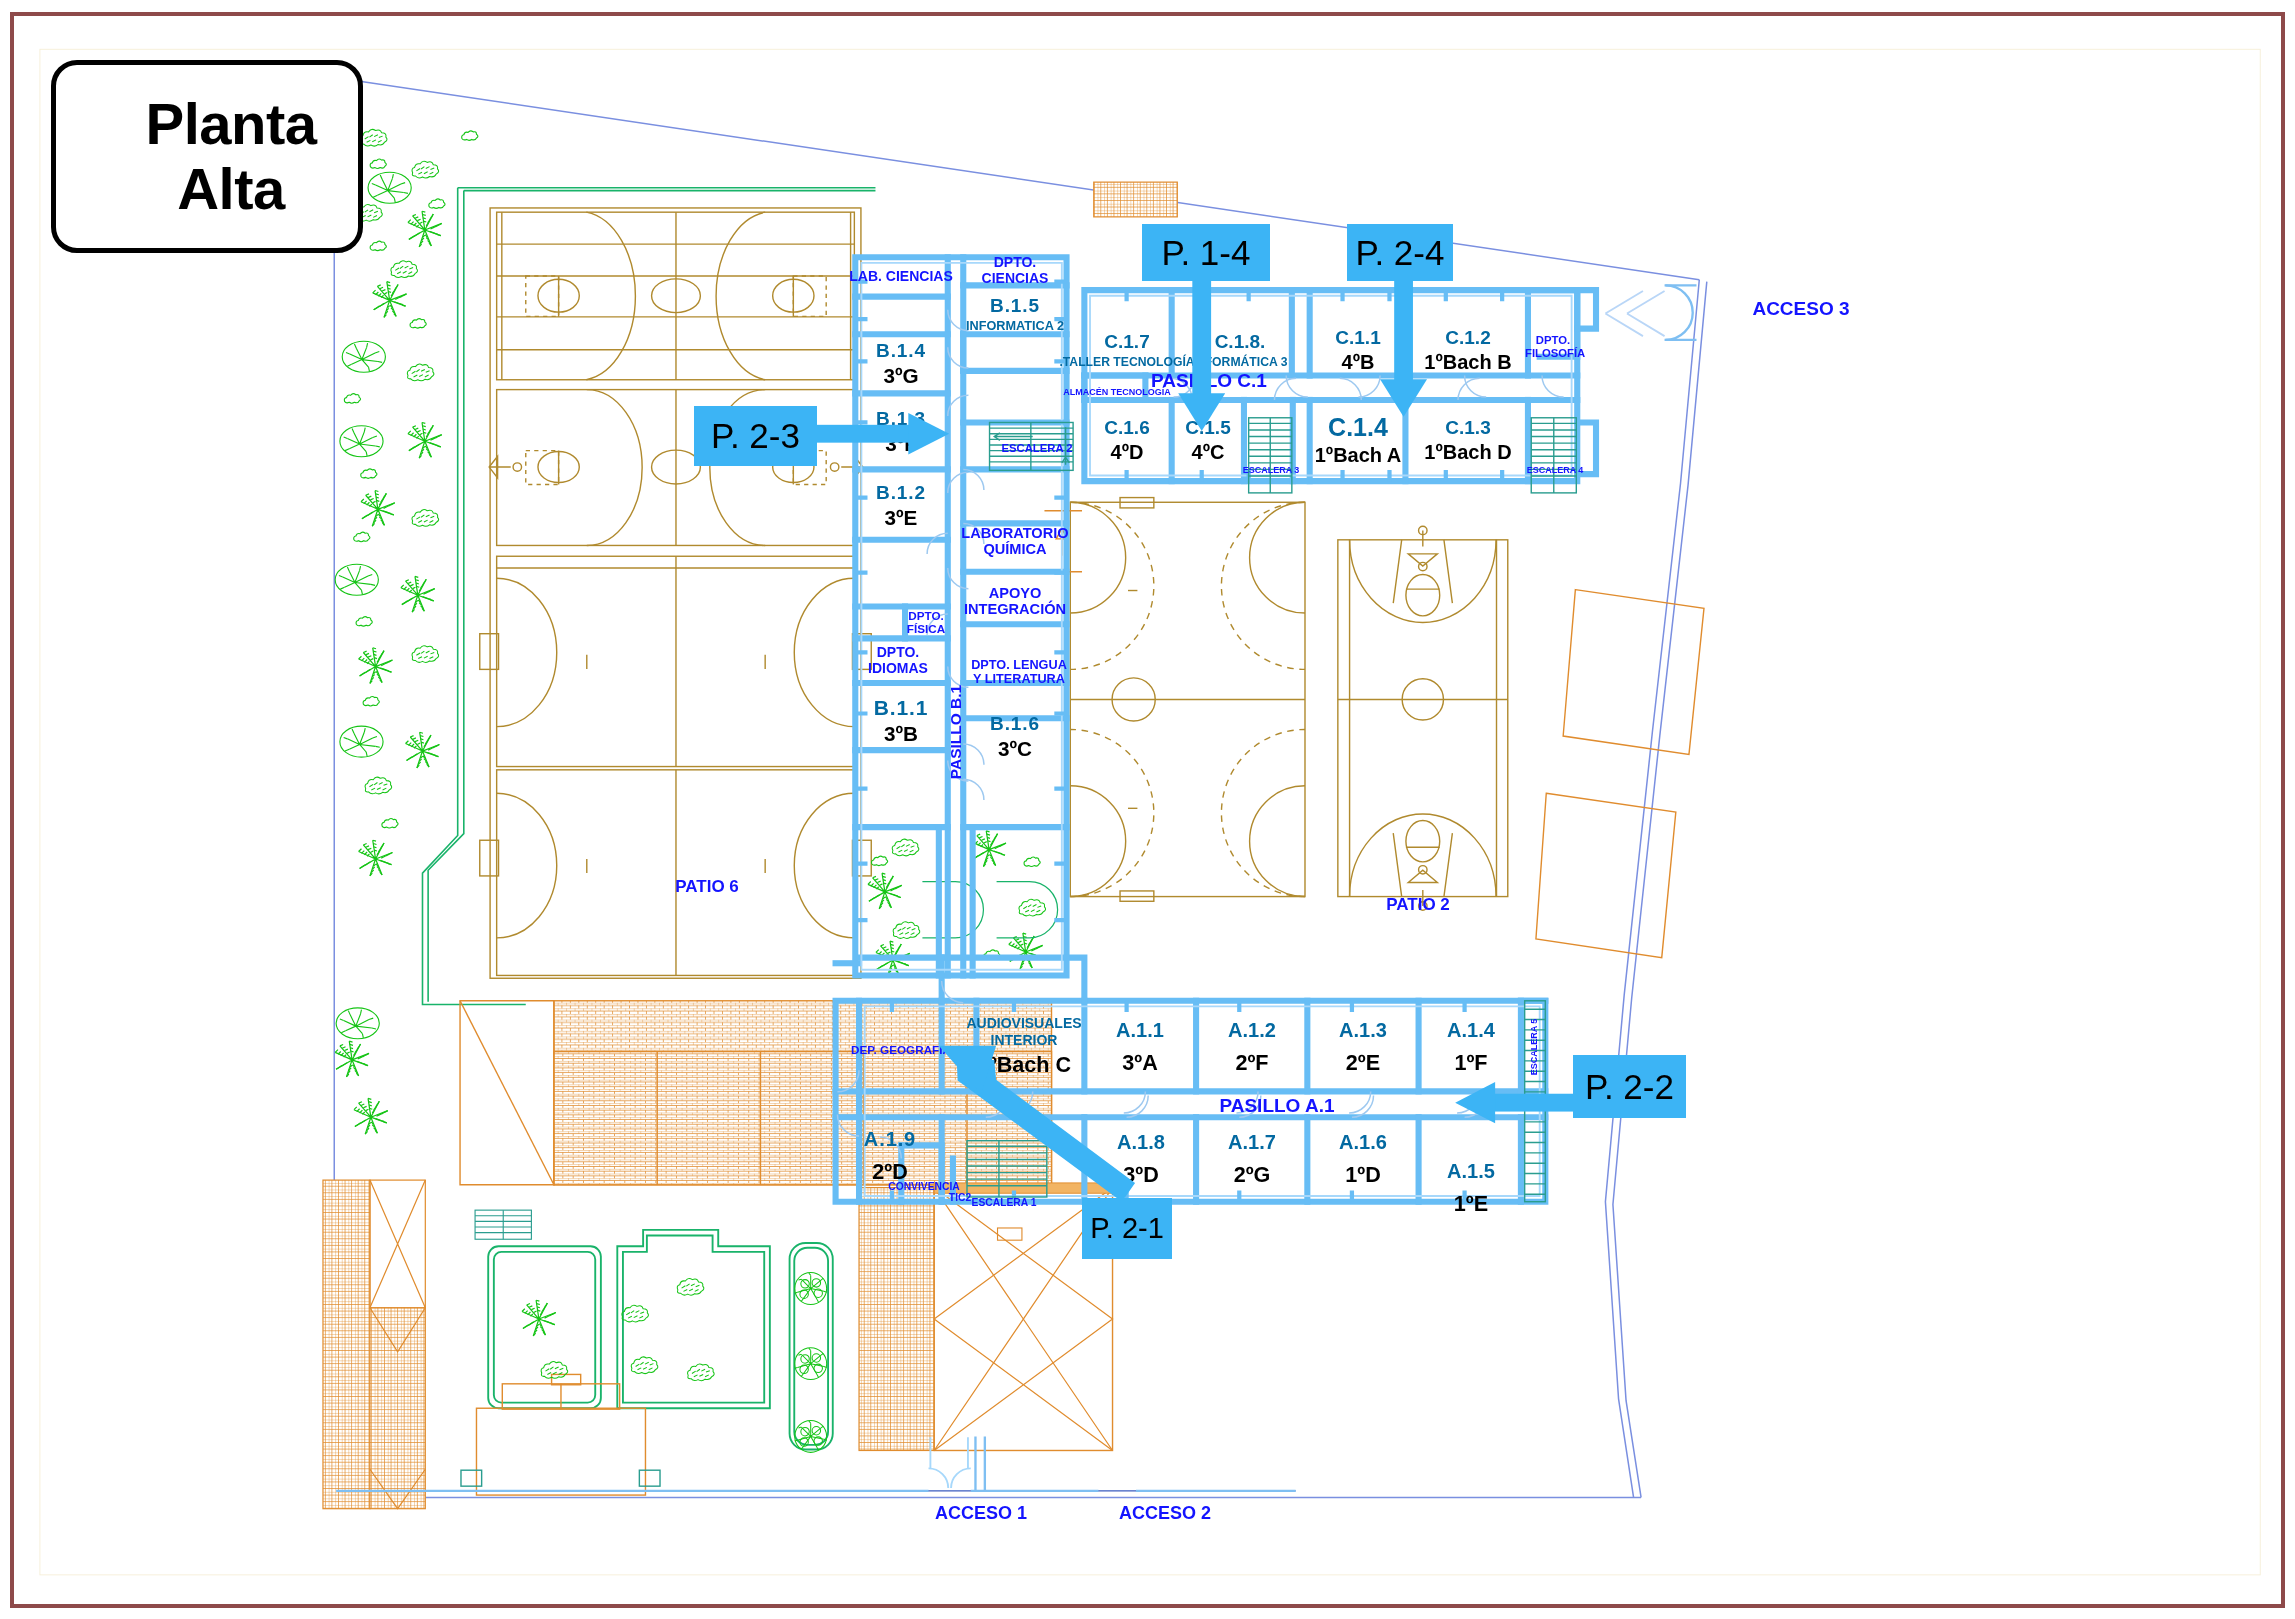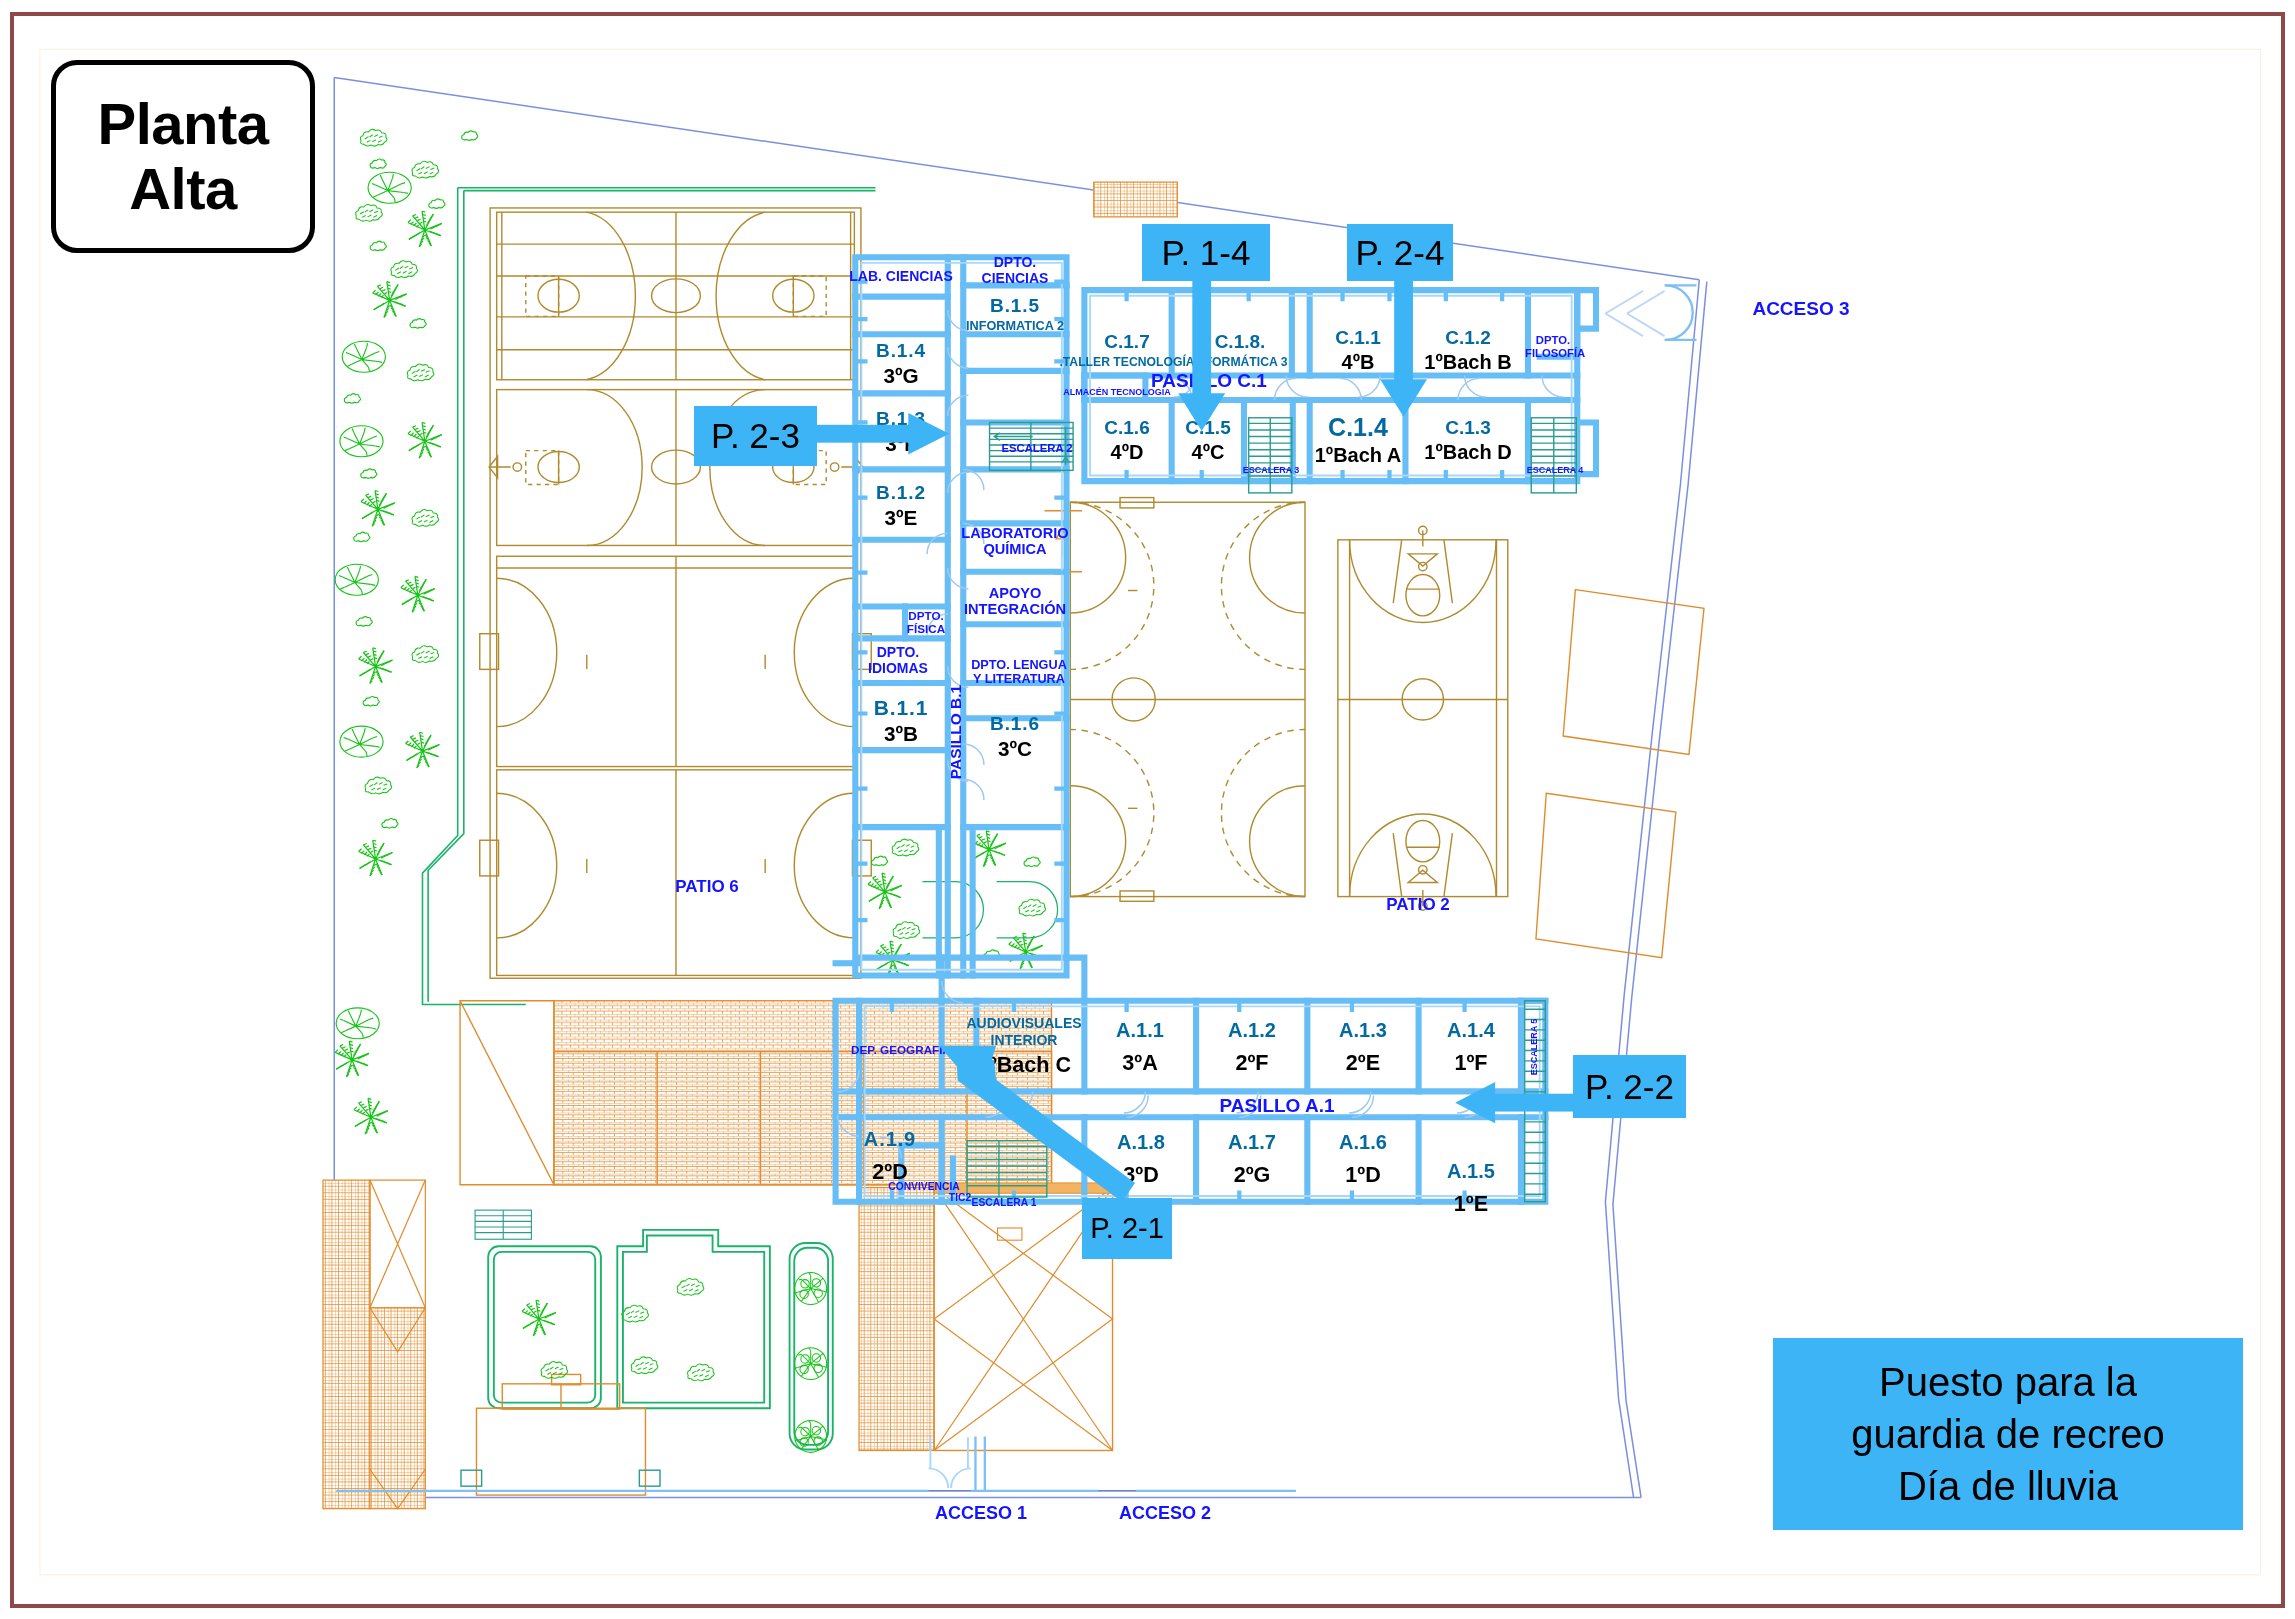--- a/index.html
+++ b/index.html
@@ -6,20 +6,21 @@
   body{font-family:"Liberation Sans", sans-serif;}
   #page{position:relative;width:2295px;height:1619px;background:#fff;overflow:hidden;}
   #frame{position:absolute;left:10.3px;top:12.2px;width:2275px;height:1596px;border:4.2px solid #8e4a4a;box-sizing:border-box;}
 
   
   #title-card{
     position:absolute;left:51px;top:60px;width:254px;height:183px;
     border:5.2px solid #000;border-radius:26px;background:#fff;
     display:flex;flex-direction:column;align-items:center;justify-content:center;
     z-index:60;
+    padding-left:48px;
   }
   #title-card .ln{font-size:58px;font-weight:bold;line-height:1.12;color:#000;letter-spacing:-0.5px;}
 
   
   .callout{
     position:absolute;background:#3cb4f5;z-index:70;
     display:flex;align-items:center;justify-content:center;
     color:#000;font-size:35px;font-weight:400;
     font-family:"Liberation Sans", sans-serif;
     white-space:nowrap;
@@ -599,25 +600,20 @@
       <path d="M2390 2560 L2040 2302 L2038 2258 L2118 2258 L2122 2300 L2418 2520 Z"></path>
       <path d="M2000 2228 L2122 2228 L2090 2330 Z"></path>
     </g>
   </svg>
 
   <div id="title-card">
     <span class="ln">Planta</span>
     <span class="ln">Alta</span>
   </div>
 
-  <div id="legend">
-    <span>Puesto para la</span>
-    <span>guardia de recreo</span>
-    <span>Día de lluvia</span>
-  </div>
 
   <div class="callout" style="left:1142px;top:224px;width:128px;height:57px;">P. 1-4</div>
   <div class="callout" style="left:1347px;top:224px;width:106px;height:57px;">P. 2-4</div>
   <div class="callout" style="left:694px;top:406px;width:123px;height:60px;">P. 2-3</div>
   <div class="callout" style="left:1573px;top:1055px;width:113px;height:63px;">P. 2-2</div>
   <div class="callout sm" style="left:1082px;top:1198px;width:90px;height:61px;">P. 2-1</div>
 
   <div class="mt" style="left:1209px;top:381px;font-size:19px;">PASILLO C.1</div>
 
   <div class="rl" style="left:1127px;top:350px;">

